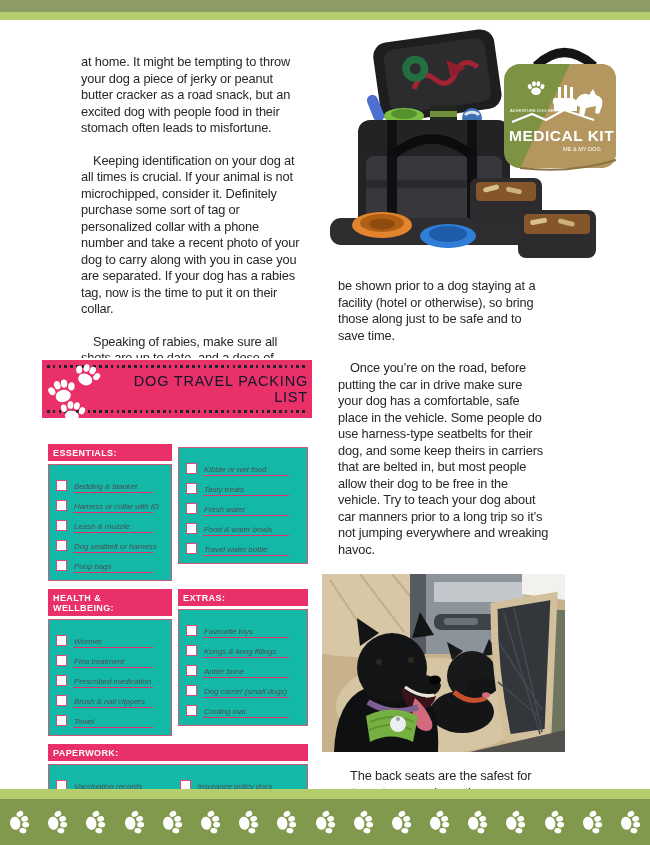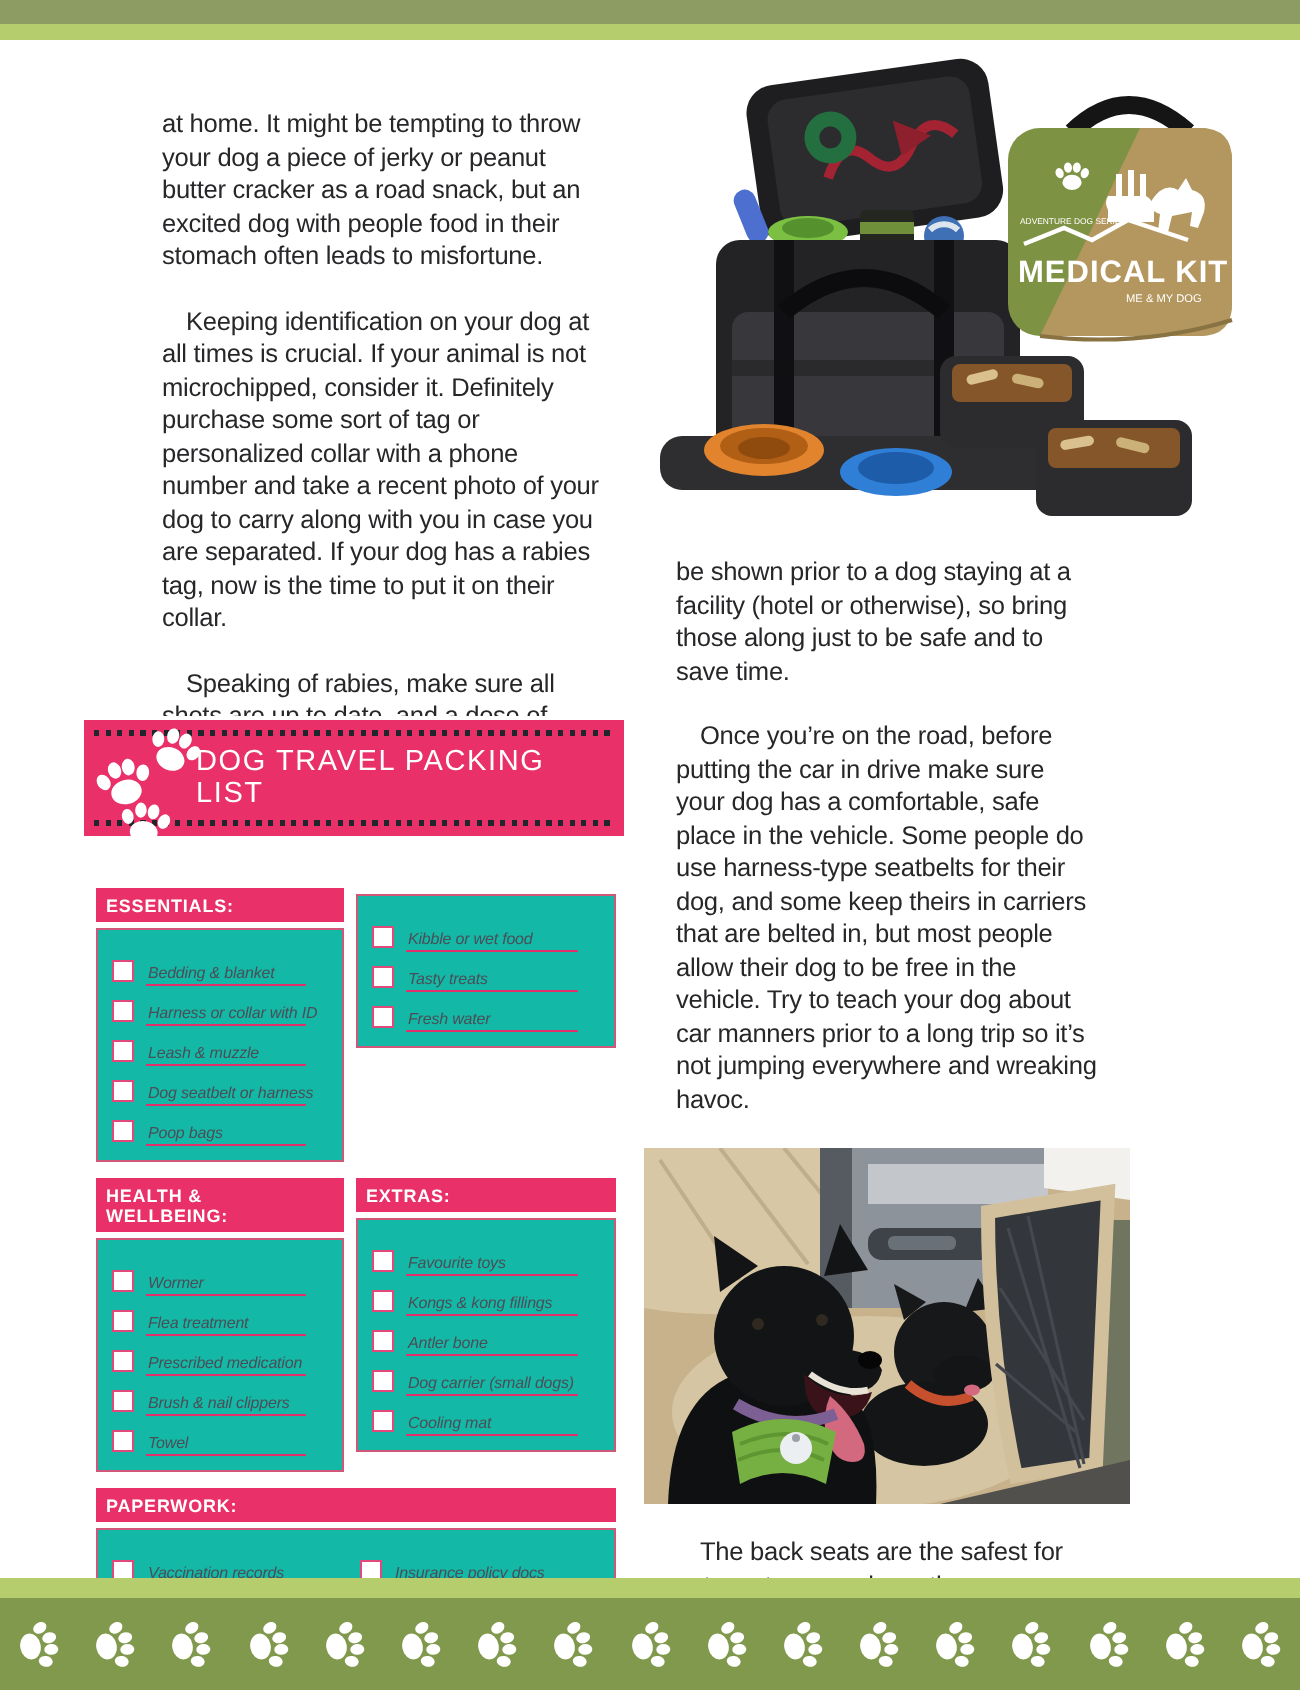--- a/index.html
+++ b/index.html
@@ -32,21 +32,21 @@
   
   .dog-photo { display:block; margin:5px 0 6px 0; }
 
   
   .packing { position:absolute; left:42px; top:360px; width:270px; }
   .banner { position:relative; height:58px; background:#e93069; }
   .banner .dots { position:absolute; left:5px; right:5px; height:2.6px;
     background-image:repeating-linear-gradient(90deg,#20262b 0 2.6px,rgba(0,0,0,0) 2.6px 5.8px); }
   .banner .dots.t { top:5px; } .banner .dots.b { bottom:5px; }
   .banner-title { position:absolute; left:56px; right:4px; top:50%; transform:translateY(-50%);
-    text-align:left; color:#ffffff; font-size:14.5px; letter-spacing:0.8px; font-weight:400; }
+    text-align:right; color:#0f172a; font-size:14.5px; letter-spacing:0.8px; font-weight:400; }
   .banner-paw { position:absolute; color:#ffffff; }
   .banner-paw.p1 { left:30px; top:0px;  width:30px; height:30px; transform:rotate(22deg); }
   .banner-paw.p2 { left:4px;  top:15px; width:32px; height:32px; transform:rotate(-14deg); }
   .banner-paw.p3 { left:16px; top:37px; width:29px; height:29px; transform:rotate(8deg); }
 
   .lists { margin:26px 0 0 6px; width:260px; display:grid;
     grid-template-columns:124px 130px; column-gap:6px; row-gap:8px; }
   .list-section { }
   .list-section.full { grid-column:1 / span 2; }
   .sec-header { background:#e93069; color:#fff; font-size:9px; font-weight:bold;
@@ -275,20 +275,32 @@
               <span class="item-line">
                 <span class="item-text">Tasty treats</span>
               </span>
             </div>
           <div class="check-item">
               <span class="checkbox"></span>
               <span class="item-line">
                 <span class="item-text">Fresh water</span>
               </span>
             </div>
+          <div class="check-item">
+              <span class="checkbox"></span>
+              <span class="item-line">
+                <span class="item-text">Food &amp; water bowls</span>
+              </span>
+            </div>
+          <div class="check-item">
+              <span class="checkbox"></span>
+              <span class="item-line">
+                <span class="item-text">Travel water bottle</span>
+              </span>
+            </div>
         </div>
       </div>
 
       <div class="list-section">
         <div class="sec-header">HEALTH &amp; WELLBEING:</div>
         <div class="sec-box">
           <div class="check-item">
               <span class="checkbox"></span>
               <span class="item-line">
                 <span class="item-text">Wormer</span>

